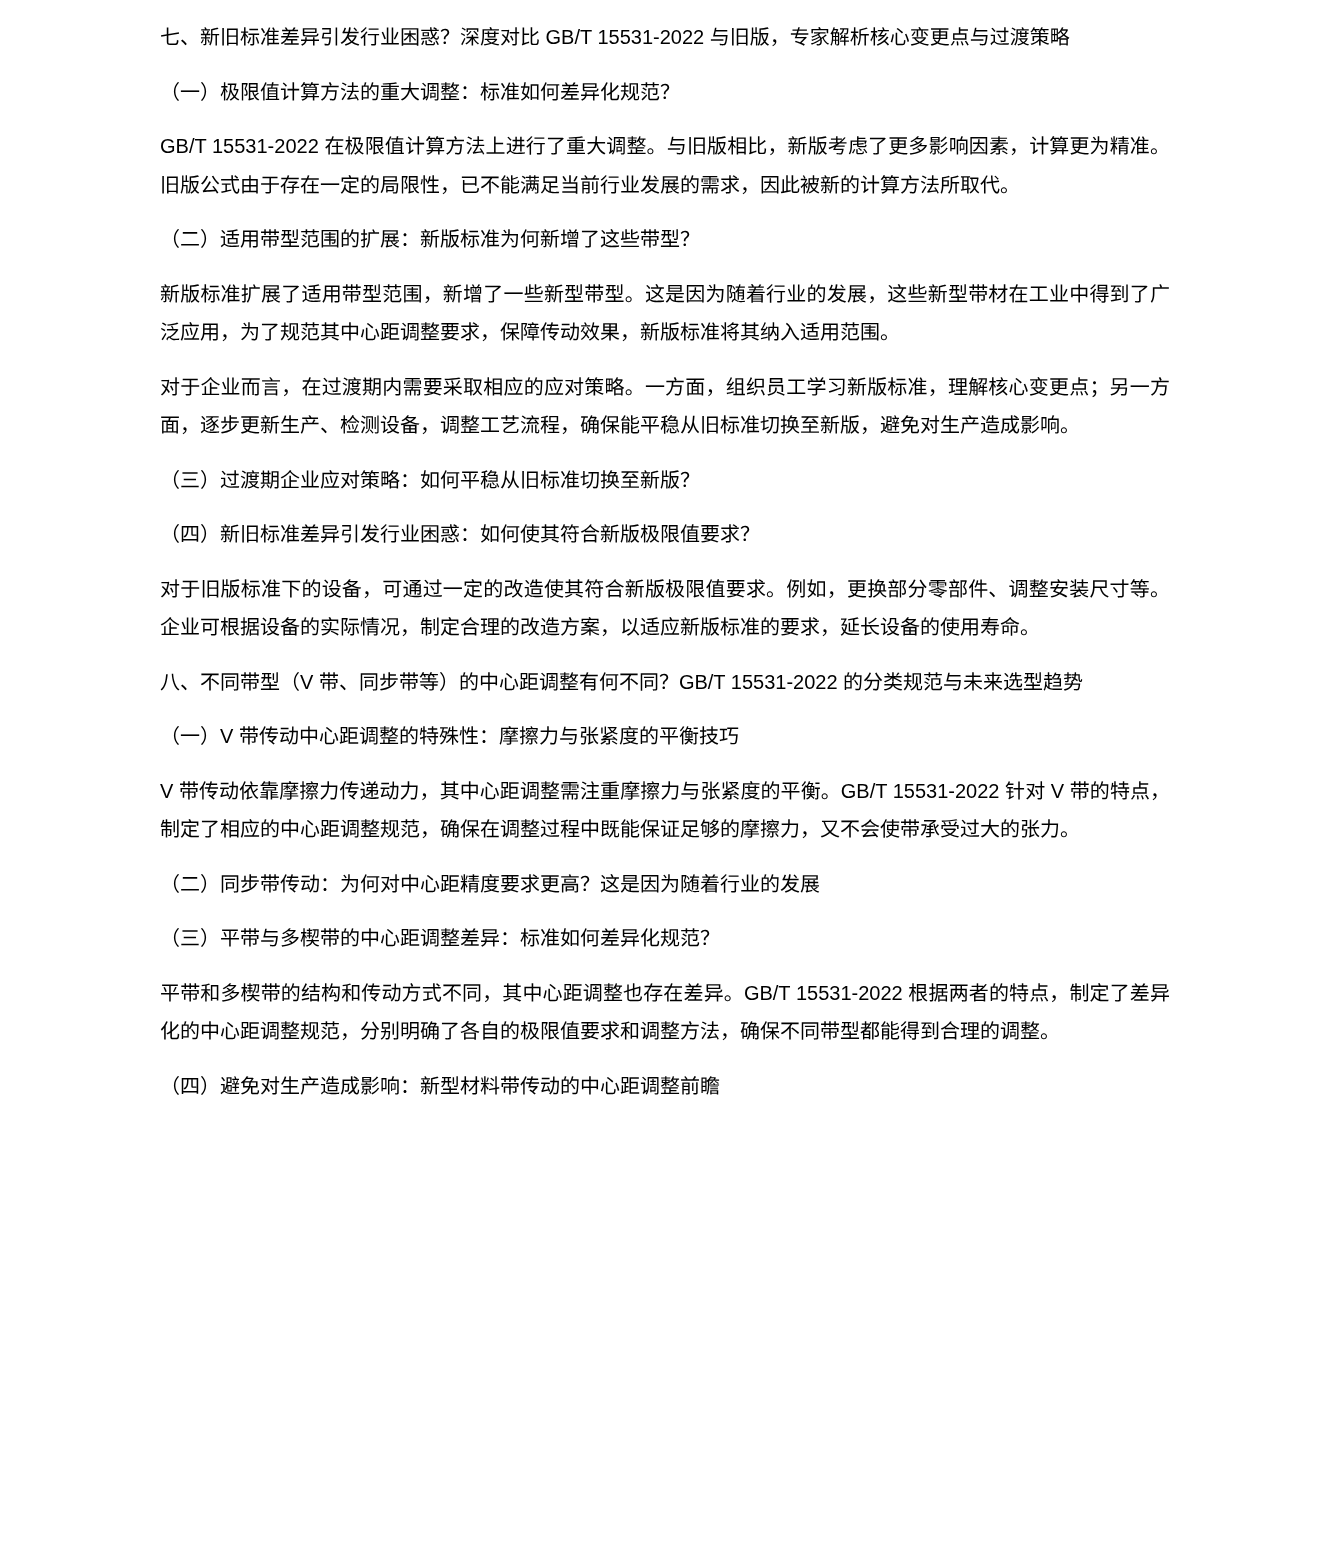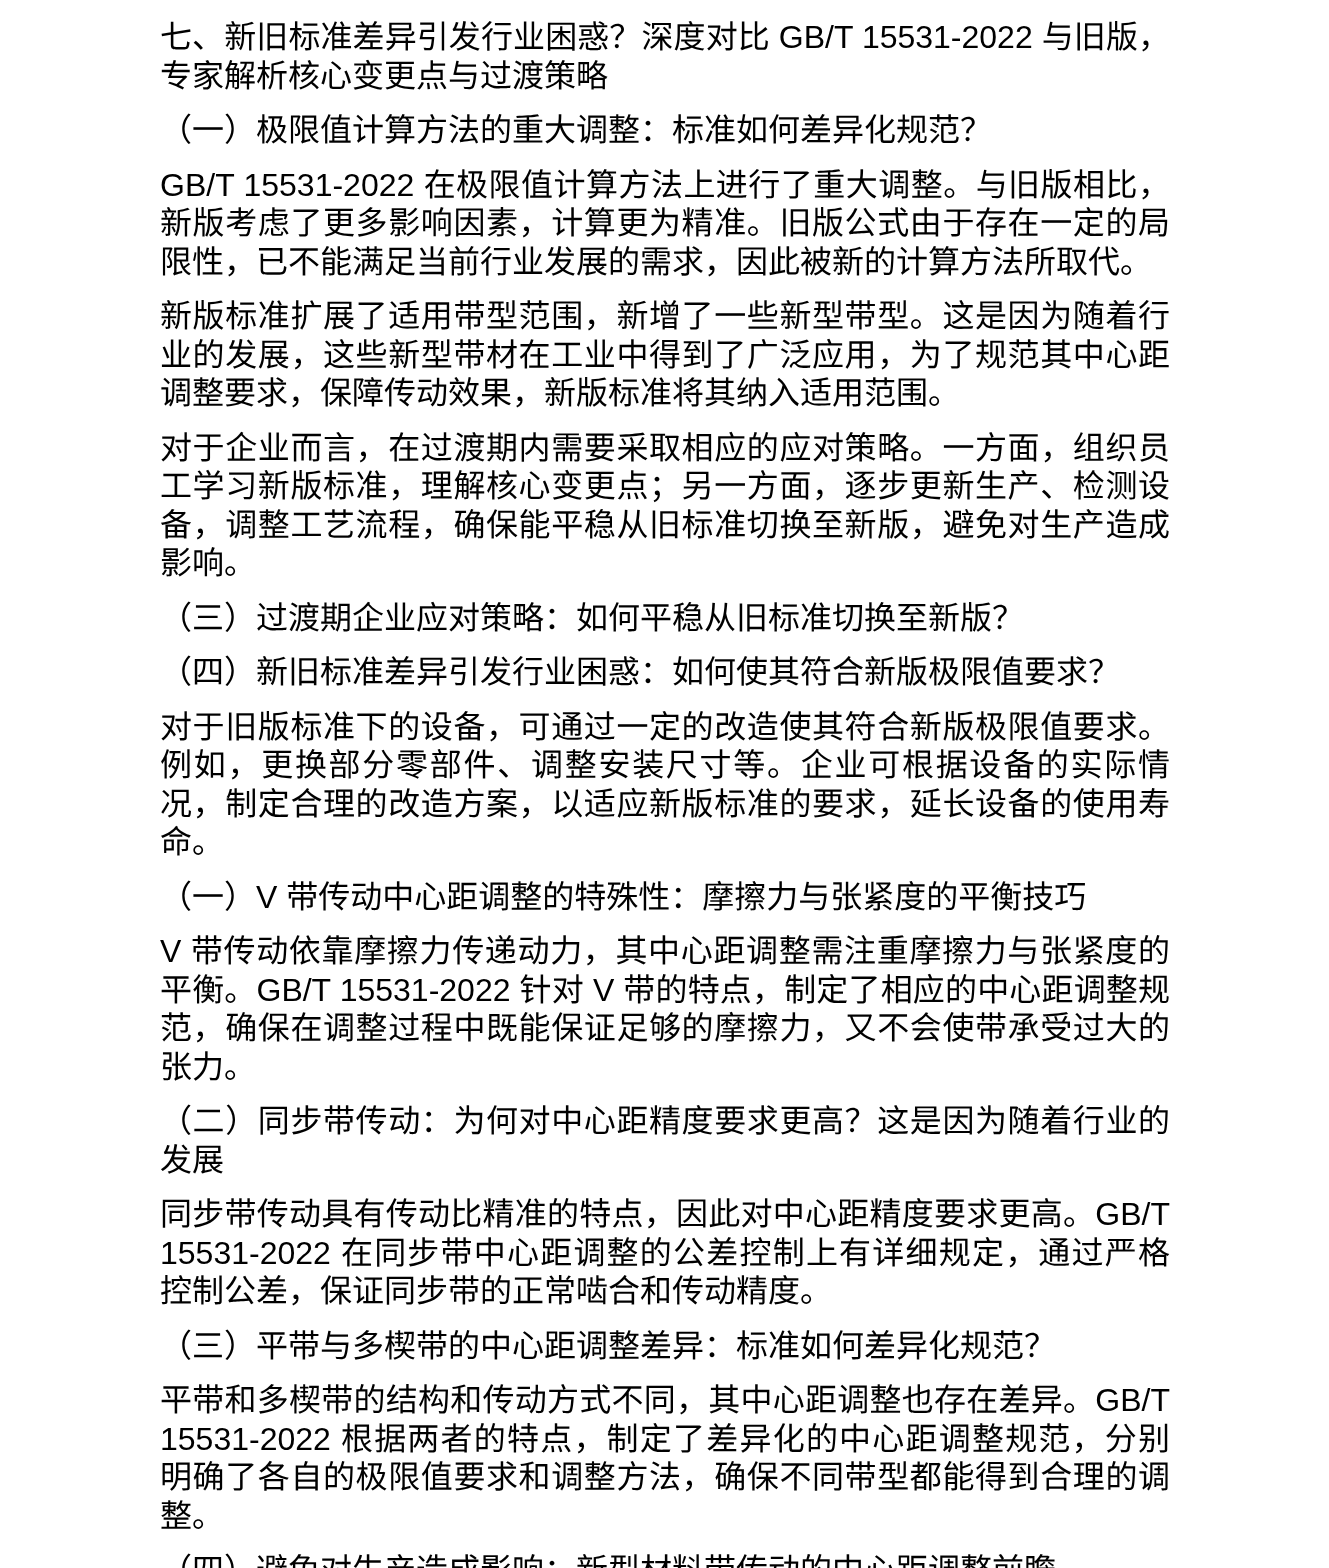--- a/index.html
+++ b/index.html
@@ -14,46 +14,47 @@
     box-sizing: border-box;
     background: #ffffff;
     overflow: hidden;
   }
   .doc {
     box-sizing: border-box;
     width: 100%;
     height: 100%;
     padding: 18px 159px 0 160px;
     font-family: "Liberation Sans", "DejaVu Sans", sans-serif;
-    font-size: 32px;
+    font-size: 20px;
     line-height: 38.5px;
     font-weight: 400;
     color: #000000;
   }
   .block {
     margin: 0 0 16px 0;
     text-align: justify;
     text-justify: inter-ideograph;
     word-break: break-word;
   }
 </style>
 </head>
 <body>
 
 <div class="page">
   <div class="doc">
     <div class="block">七、新旧标准差异引发行业困惑？深度对比 GB/T 15531-2022 与旧版，专家解析核心变更点与过渡策略</div>
     <div class="block">（一）极限值计算方法的重大调整：标准如何差异化规范？</div>
     <div class="block">GB/T 15531-2022 在极限值计算方法上进行了重大调整。与旧版相比，新版考虑了更多影响因素，计算更为精准。旧版公式由于存在一定的局限性，已不能满足当前行业发展的需求，因此被新的计算方法所取代。</div>
+    <div class="block">（二）适用带型范围的扩展：新版标准为何新增了这些带型？</div>
     <div class="block">新版标准扩展了适用带型范围，新增了一些新型带型。这是因为随着行业的发展，这些新型带材在工业中得到了广泛应用，为了规范其中心距调整要求，保障传动效果，新版标准将其纳入适用范围。</div>
     <div class="block">对于企业而言，在过渡期内需要采取相应的应对策略。一方面，组织员工学习新版标准，理解核心变更点；另一方面，逐步更新生产、检测设备，调整工艺流程，确保能平稳从旧标准切换至新版，避免对生产造成影响。</div>
     <div class="block">（三）过渡期企业应对策略：如何平稳从旧标准切换至新版？</div>
     <div class="block">（四）新旧标准差异引发行业困惑：如何使其符合新版极限值要求？</div>
     <div class="block">对于旧版标准下的设备，可通过一定的改造使其符合新版极限值要求。例如，更换部分零部件、调整安装尺寸等。企业可根据设备的实际情况，制定合理的改造方案，以适应新版标准的要求，延长设备的使用寿命。</div>
+    <div class="block">八、不同带型（V 带、同步带等）的中心距调整有何不同？GB/T 15531-2022 的分类规范与未来选型趋势</div>
     <div class="block">（一）V 带传动中心距调整的特殊性：摩擦力与张紧度的平衡技巧</div>
     <div class="block">V 带传动依靠摩擦力传递动力，其中心距调整需注重摩擦力与张紧度的平衡。GB/T 15531-2022 针对 V 带的特点，制定了相应的中心距调整规范，确保在调整过程中既能保证足够的摩擦力，又不会使带承受过大的张力。</div>
     <div class="block">（二）同步带传动：为何对中心距精度要求更高？这是因为随着行业的发展</div>
-    <div class="block">同步带传动具有传动比精准的特点，因此对中心距精度要求更高。GB/T 15531-2022 在同步带中心距调整的公差控制上有详细规定，通过严格控制公差，保证同步带的正常啮合和传动精度。</div>
     <div class="block">（三）平带与多楔带的中心距调整差异：标准如何差异化规范？</div>
     <div class="block">平带和多楔带的结构和传动方式不同，其中心距调整也存在差异。GB/T 15531-2022 根据两者的特点，制定了差异化的中心距调整规范，分别明确了各自的极限值要求和调整方法，确保不同带型都能得到合理的调整。</div>
     <div class="block">（四）避免对生产造成影响：新型材料带传动的中心距调整前瞻</div>
   </div>
 </div>
 
 </body></html>

